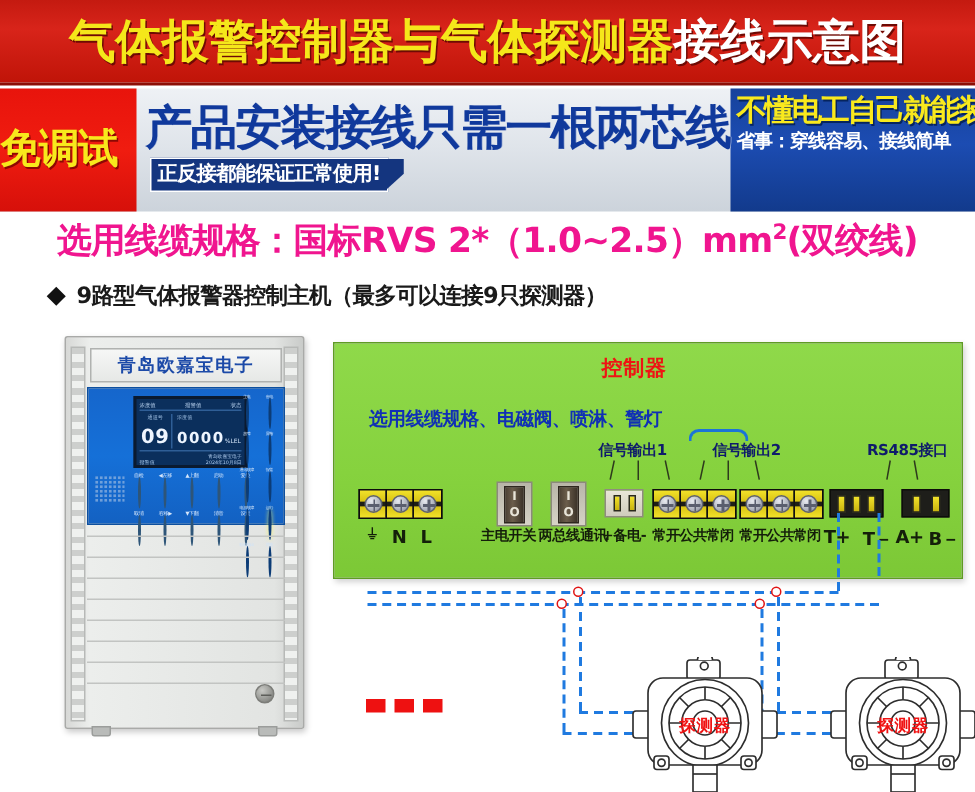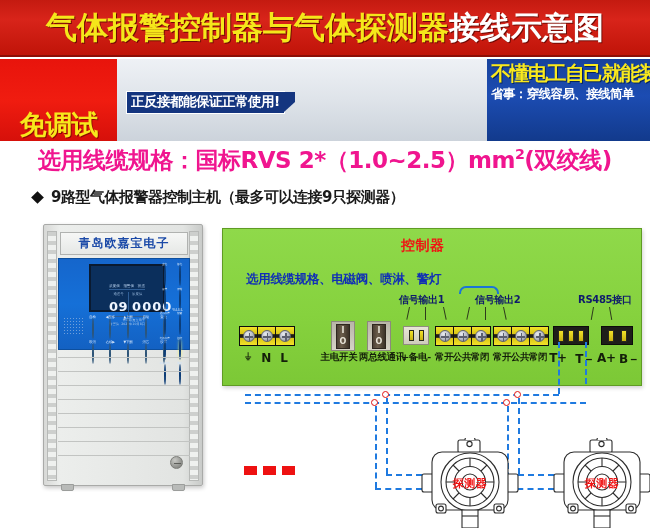--- a/index.html
+++ b/index.html
@@ -29,21 +29,21 @@
 
   
   .band2 {
     position: absolute; left: 0; top: 59px; width: 650px; height: 82px;
     background: linear-gradient(to bottom,#eef1f5 0%,#dfe4ea 48%,#ccd3db 100%);
     display: flex;
   }
   .band2-left {
     width: 117px; height: 100%;
     background: linear-gradient(to bottom,#e8140c 0%,#f01c10 50%,#d6100a 100%);
-    display: flex; flex-direction: column; align-items: center; justify-content: flex-end;
+    display: flex; flex-direction: row; align-items: center; justify-content: space-between;
     padding: 2px 0;
   }
   .band2-left .l1 {
     color: #f8e81c; font-size: 27px; font-weight: bold; line-height: 1.02;
     letter-spacing: -1px; text-shadow: 1px 1px 0 #8c0803;
   }
   .band2-left .l2 {
     color: #ffffff; font-size: 27px; font-weight: bold; line-height: 1.05;
     letter-spacing: -1px; text-shadow: 1px 1px 0 #8c0803;
   }
@@ -141,38 +141,38 @@
   }
 
   .ctrl-face {
     position: absolute; left: 14px; top: 33px; width: 132px; height: 92px;
     background: linear-gradient(to bottom,#1566cc 0%,#1570d8 50%,#1361c2 100%);
     border: 1px solid #0d4f9e;
   }
   .lcd {
     position: absolute; left: 30px; top: 5px; width: 76px; height: 48px;
     background: #0b2f5c; border: 2px solid #0a1a30;
-    padding: 18px;
+    padding: 2px;
   }
   .lcd-top {
     display: flex; justify-content: space-between;
     border-bottom: 1px solid #2f5e96; padding-bottom: 1px;
   }
   .lcd-top span { color: #b9d2ef; font-size: 3.6px; }
   .lcd-mid { display: flex; margin-top: 2px; }
   .lcd-ch {
     width: 22px; border-right: 1px solid #2f5e96;
     text-align: center;
   }
   .lcd-ch .lbl { color: #9dbde0; font-size: 3.4px; display: block; }
   .lcd-ch .big { color: #eef5ff; font-size: 13px; font-weight: bold; line-height: 1; letter-spacing: 0.5px;}
   .lcd-val { flex: 1; padding-left: 3px; }
   .lcd-val .lbl { color: #9dbde0; font-size: 3.4px; display: block; }
   .lcd-val .big {
-    color: #eef5ff; font-size: 13px; font-weight: bold; line-height: 1;
+    color: #eef5ff; font-size: 10px; font-weight: bold; line-height: 1;
     letter-spacing: 1px;
   }
   .lcd-val .unit { color: #cfe0f5; font-size: 4px; }
   .lcd-bot {
     display: flex; justify-content: space-between; align-items: flex-end;
     margin-top: 1px; border-top: 1px solid #2f5e96; padding-top: 1px;
   }
   .lcd-bot .bl { color: #9dbde0; font-size: 3.4px; }
   .lcd-bot .br { color: #a9c6e8; font-size: 3.2px; text-align: right; line-height: 1.25; }
 
@@ -397,20 +397,21 @@
   </div>
 </div>
 
 <div class="band2">
 
   <div class="band2-left">
     <div class="l1">免调试</div>
   </div>
 
   <div class="band2-mid">
+    <div class="big">产品安装接线只需一根两芯线</div>
     <div class="sub">
       <span class="arrow-tag">正反接都能保证正常使用!</span>
     </div>
   </div>
 
   <div class="band2-right">
     <div class="hl">不懂电工自己就能装！</div>
     <div class="rowline">省事：穿线容易、接线简单</div>
   </div>
 </div>

